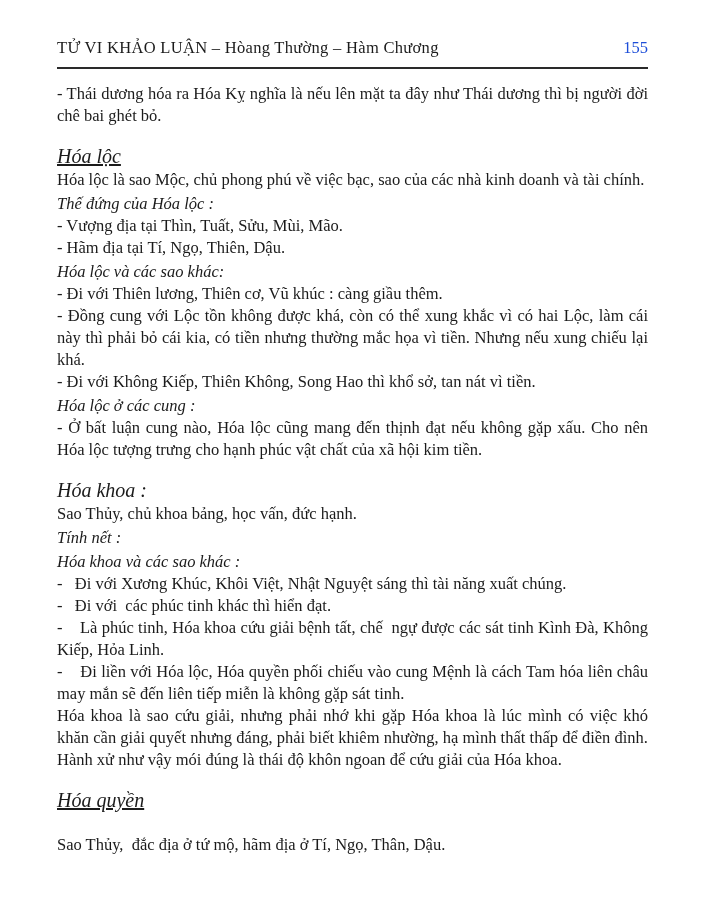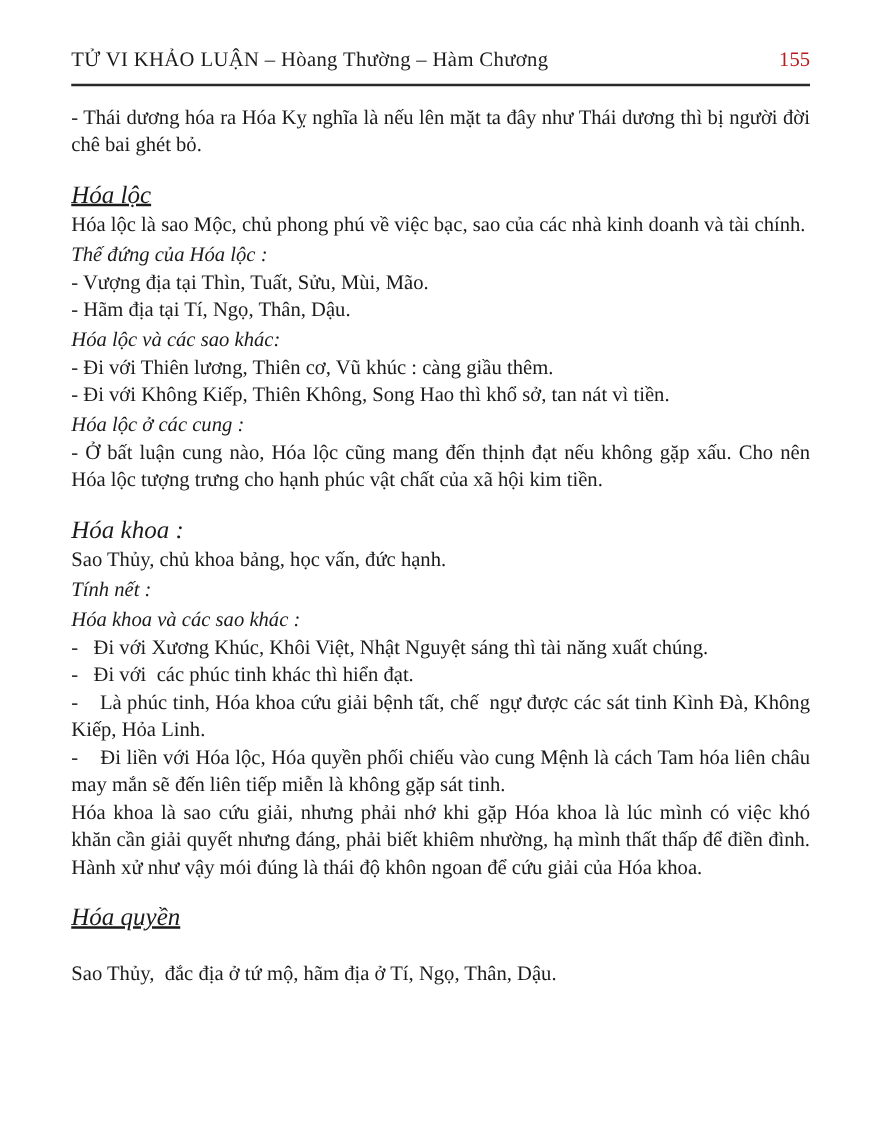--- a/index.html
+++ b/index.html
@@ -33,21 +33,21 @@
     gap: 22px;
     white-space: nowrap;
   }
   .header-link {
     color: #0000ee;
     font-weight: bold;
     text-decoration: underline;
     cursor: pointer;
     letter-spacing: 0.2px;
   }
-  .page-number { color: #b91c1c; }
+  .page-number { color: #1d4ed8; }
 
   .content { padding-top: 14px; }
 
   .para {
     font-size: 16.5px;
     line-height: 22px;
     text-align: justify;
   }
   .heading {
     font-style: italic;
@@ -73,23 +73,24 @@
     <span class="header-right">
       <span class="page-number">155</span>
     </span>
   </div>
   <div class="content" id="content">
       <div class="para">- Thái dương hóa ra Hóa Kỵ nghĩa là nếu lên mặt ta đây như Thái dương thì bị người đời chê bai ghét bỏ.</div>
       <div class="heading underlined">Hóa lộc</div>
       <div class="para">Hóa lộc là sao Mộc, chủ phong phú về việc bạc, sao của các nhà kinh doanh và tài chính.</div>
       <div class="subheading">Thế đứng của Hóa lộc :</div>
       <div class="para">- Vượng địa tại Thìn, Tuất, Sửu, Mùi, Mão.</div>
-      <div class="para">- Hãm địa tại Tí, Ngọ, Thân, Dậu.</div>
+      <div class="para">- Hãm địa tại Tí, Ngọ, Thiên, Dậu.</div>
       <div class="subheading">Hóa lộc và các sao khác:</div>
       <div class="para">- Đi với Thiên lương, Thiên cơ, Vũ khúc : càng giầu thêm.</div>
+      <div class="para">- Đồng cung với Lộc tồn không được khá, còn có thể xung khắc vì có hai Lộc, làm cái này thì phải bỏ cái kia, có tiền nhưng thường mắc họa vì tiền. Nhưng nếu xung chiếu lại khá.</div>
       <div class="para">- Đi với Không Kiếp, Thiên Không, Song Hao thì khổ sở, tan nát vì tiền.</div>
       <div class="subheading">Hóa lộc ở các cung :</div>
       <div class="para">- Ở bất luận cung nào, Hóa lộc cũng mang đến thịnh đạt nếu không gặp xấu. Cho nên Hóa lộc tượng trưng cho hạnh phúc vật chất của xã hội kim tiền.</div>
       <div class="heading">Hóa khoa :</div>
       <div class="para">Sao Thủy, chủ khoa bảng, học vấn, đức hạnh.</div>
       <div class="subheading">Tính nết :</div>
       <div class="subheading">Hóa khoa và các sao khác :</div>
       <div class="para">-&nbsp;&nbsp; Đi với Xương Khúc, Khôi Việt, Nhật Nguyệt sáng thì tài năng xuất chúng.</div>
       <div class="para">-&nbsp;&nbsp; Đi với&nbsp; các phúc tinh khác thì hiển đạt.</div>
       <div class="para">-&nbsp;&nbsp;&nbsp; Là phúc tinh, Hóa khoa cứu giải bệnh tất, chế&nbsp; ngự được các sát tinh Kình Đà, Không Kiếp, Hỏa Linh.</div>

